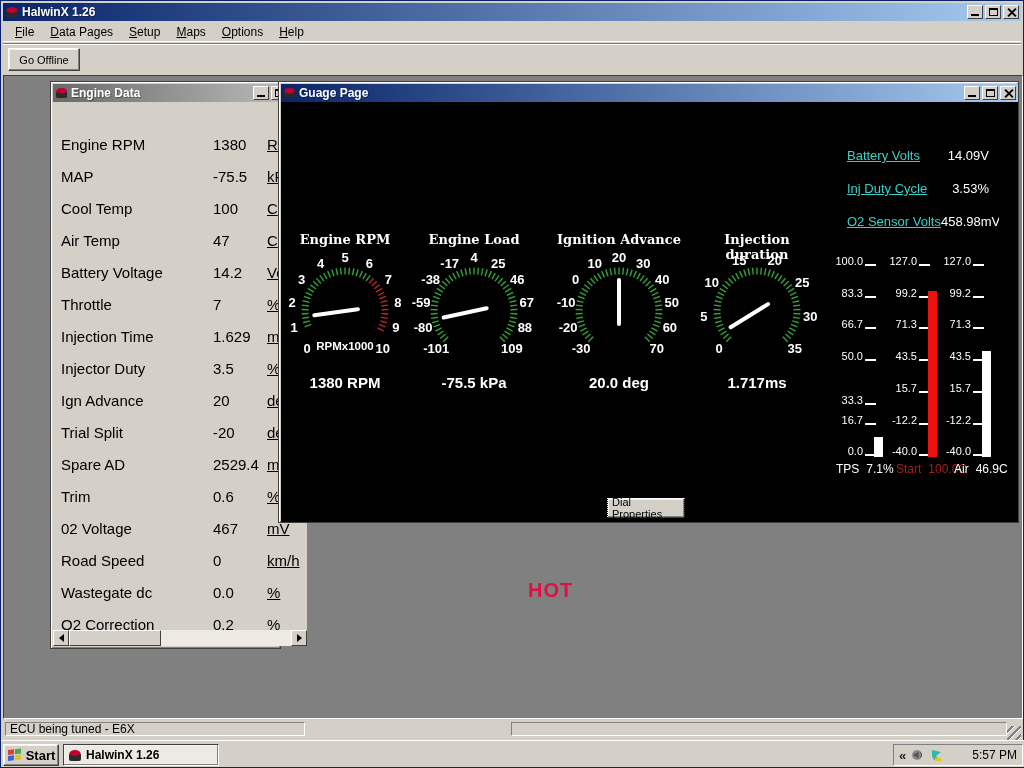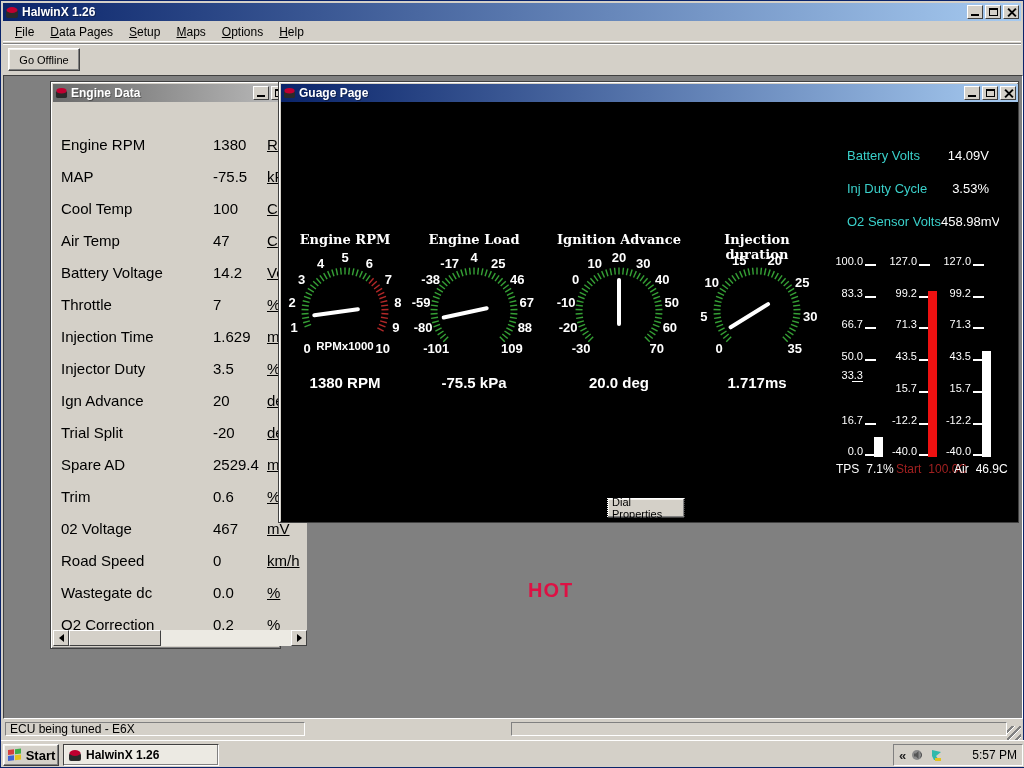--- a/index.html
+++ b/index.html
@@ -53,21 +53,21 @@
             display:flex; align-items:center; justify-content:center; flex:0 0 auto; }
   .tri-left  { width:0; height:0; border:4px solid transparent; border-right:5px solid #000; margin-left:-4px; }
   .tri-right { width:0; height:0; border:4px solid transparent; border-left:5px solid #000; margin-right:-4px; }
   .sb-thumb { width:92px; height:16px; background:#d4d0c8; border:1px solid; border-color:#fff #404040 #404040 #fff; }
 
   
   #gauge-win { left:277px; top:80px; width:741px; height:442px; }
   #gauge-title { left:2px; top:2px; width:737px; }
   #gauge-client { position:absolute; left:2px; top:20px; width:737px; height:420px; background:#000; overflow:hidden; }
 
-  .ro-label { position:absolute; left:566px; font-size:13px; color:#3ad0ca; white-space:nowrap; }
+  .ro-label { position:absolute; left:566px; font-size:13px; color:#3ad0ca; white-space:nowrap;text-decoration:underline; }
   .ro-value { position:absolute; font-size:13px; color:#fff; white-space:nowrap; }
   .ro-value.ra { left:612px; width:96px; text-align:right; }
   .ro-value.clip { left:660px; max-width:58px; overflow:hidden; }
 
   .dial { position:absolute; top:130px; width:128px; text-align:center; }
   .dial-title { font-family:"DejaVu Serif", serif; font-weight:bold; font-size:13px; color:#fff; height:17px; }
   .dial-value { font-size:15px; font-weight:bold; color:#fff; margin-top:-7px; }
 
   #bars { position:absolute; left:545px; top:150px; width:196px; height:260px; }
   .bar-col { position:absolute; top:0; width:54px; height:240px; }
@@ -532,21 +532,21 @@
               <span class="bar-tick-dash"></span>
             </div>
             <div class="bar-tick" style="top: 64.4px;">
               <span class="bar-tick-num">66.7</span>
               <span class="bar-tick-dash"></span>
             </div>
             <div class="bar-tick" style="top: 96.1px;">
               <span class="bar-tick-num">50.0</span>
               <span class="bar-tick-dash"></span>
             </div>
-            <div class="bar-tick" style="top: 117px; flex-direction: column;">
+            <div class="bar-tick" style="top: 140px;">
               <span class="bar-tick-num">33.3</span>
               <span class="bar-tick-dash"></span>
             </div>
             <div class="bar-tick" style="top: 159.5px;">
               <span class="bar-tick-num">16.7</span>
               <span class="bar-tick-dash"></span>
             </div>
             <div class="bar-tick" style="top: 191.2px;">
               <span class="bar-tick-num">0.0</span>
               <span class="bar-tick-dash"></span>

